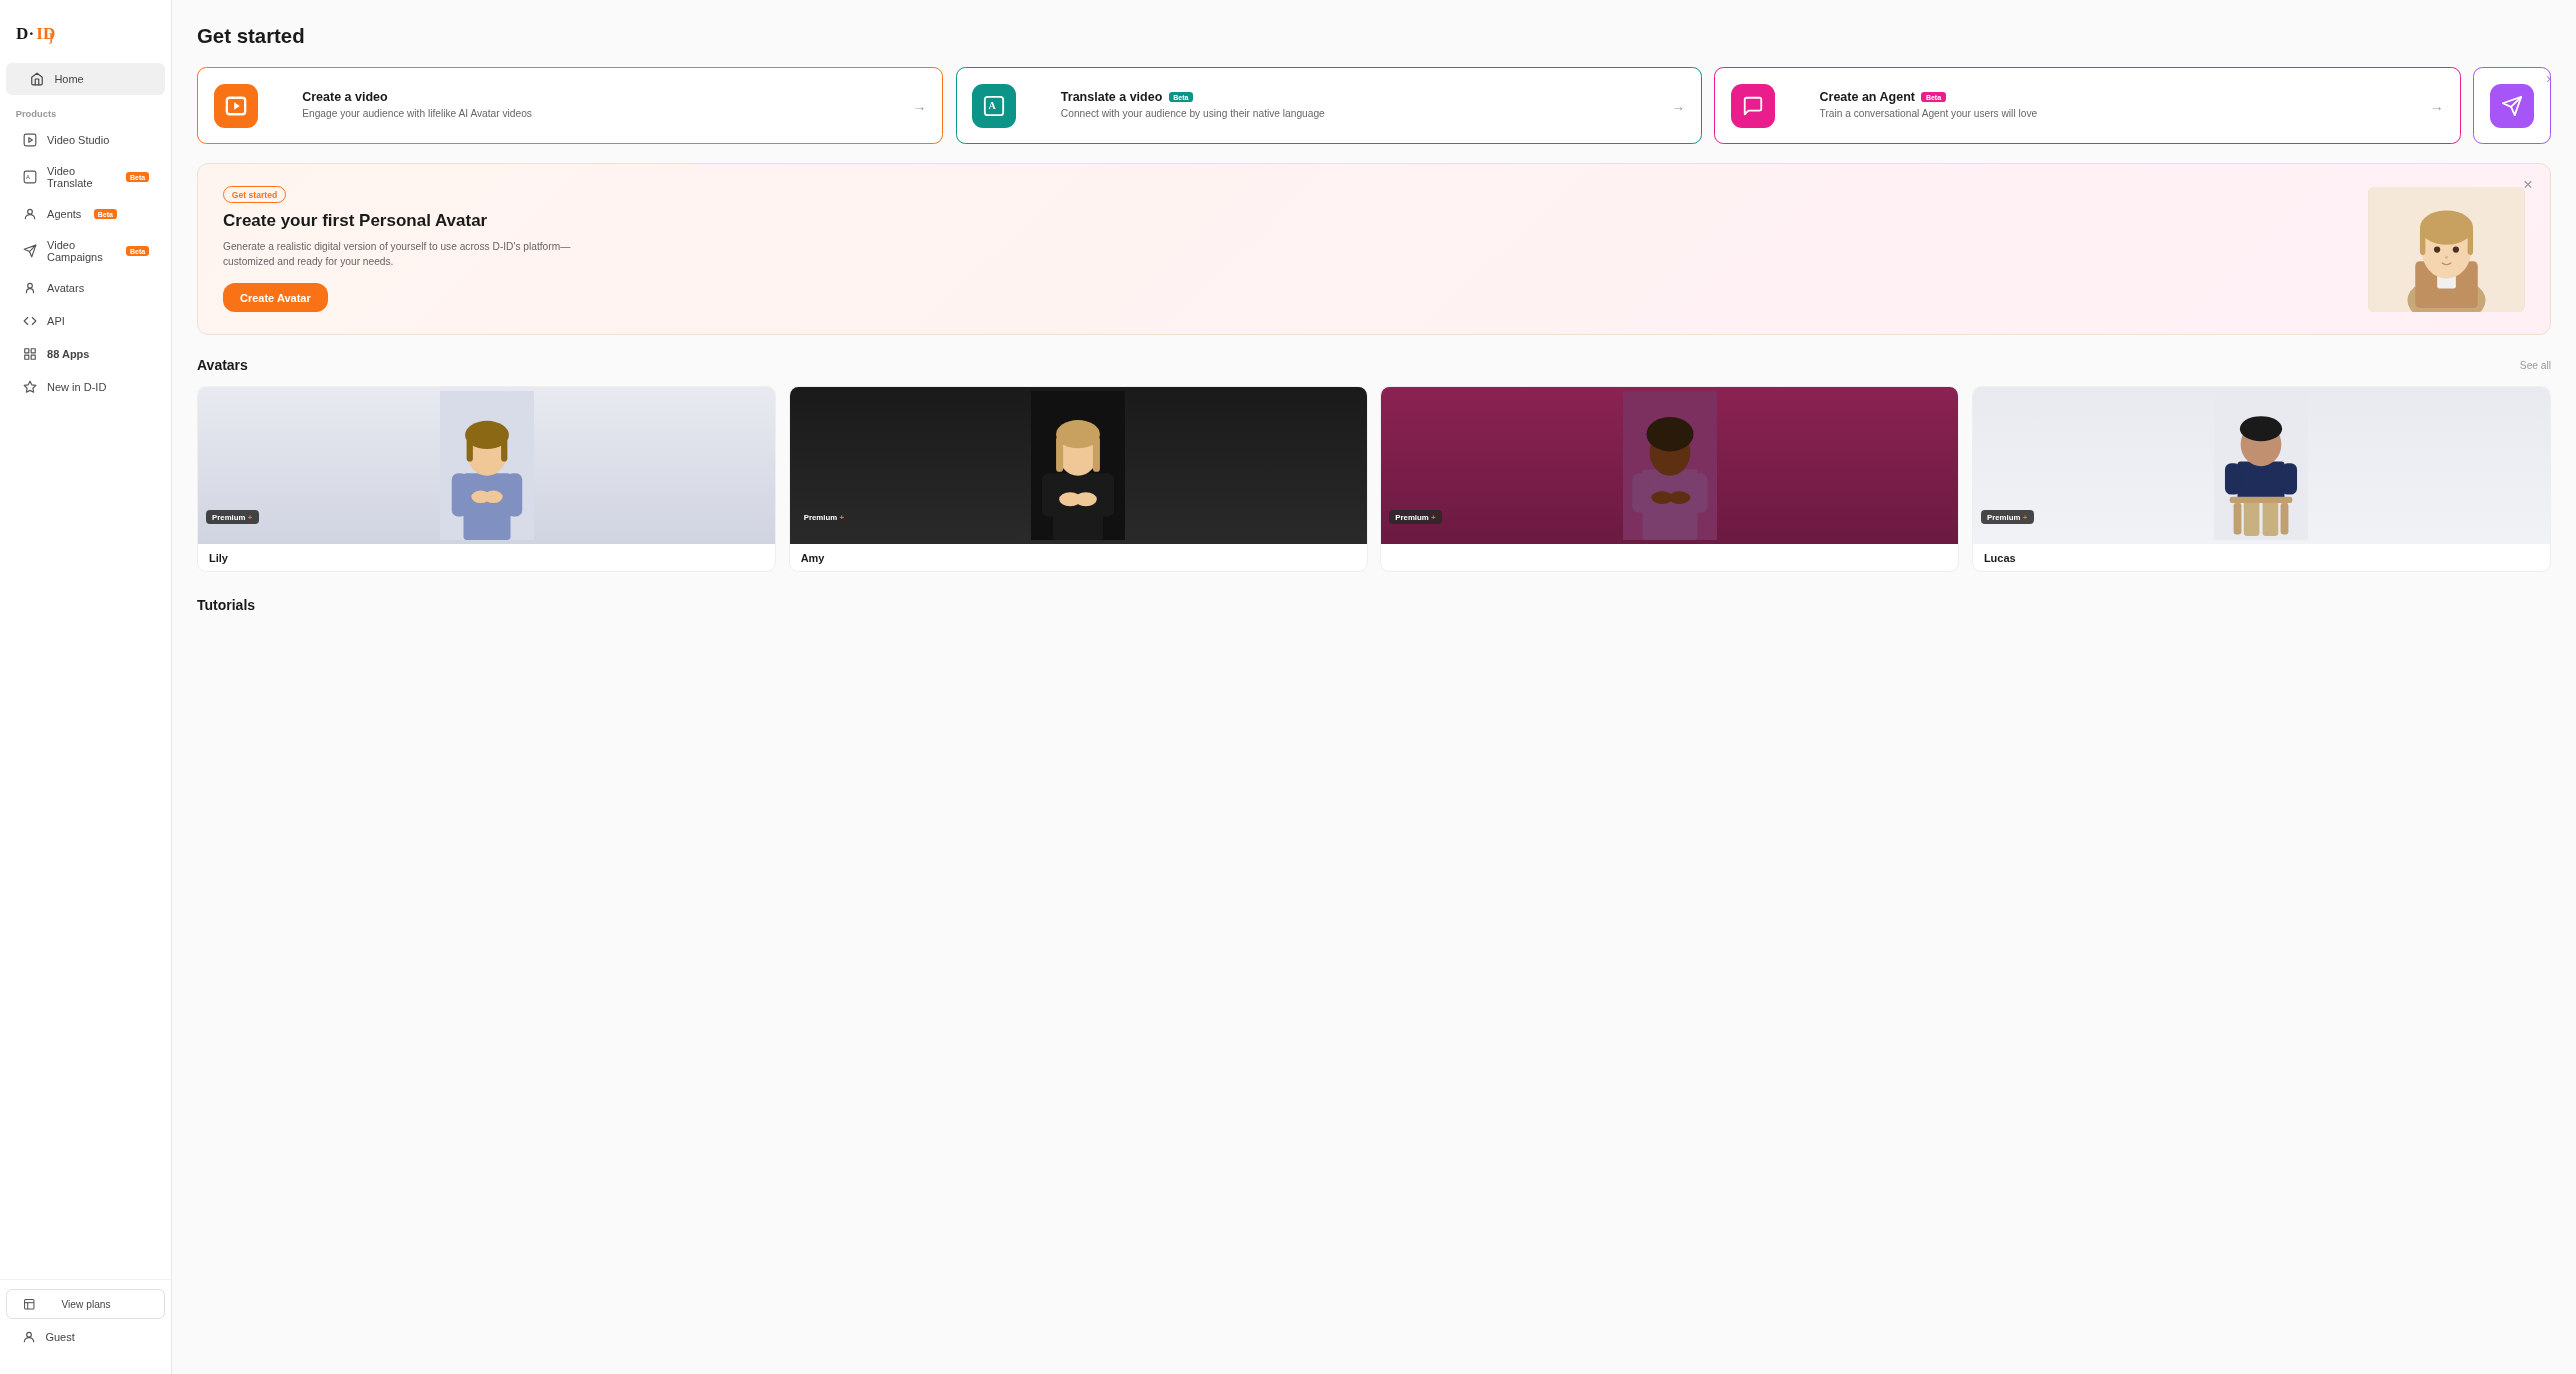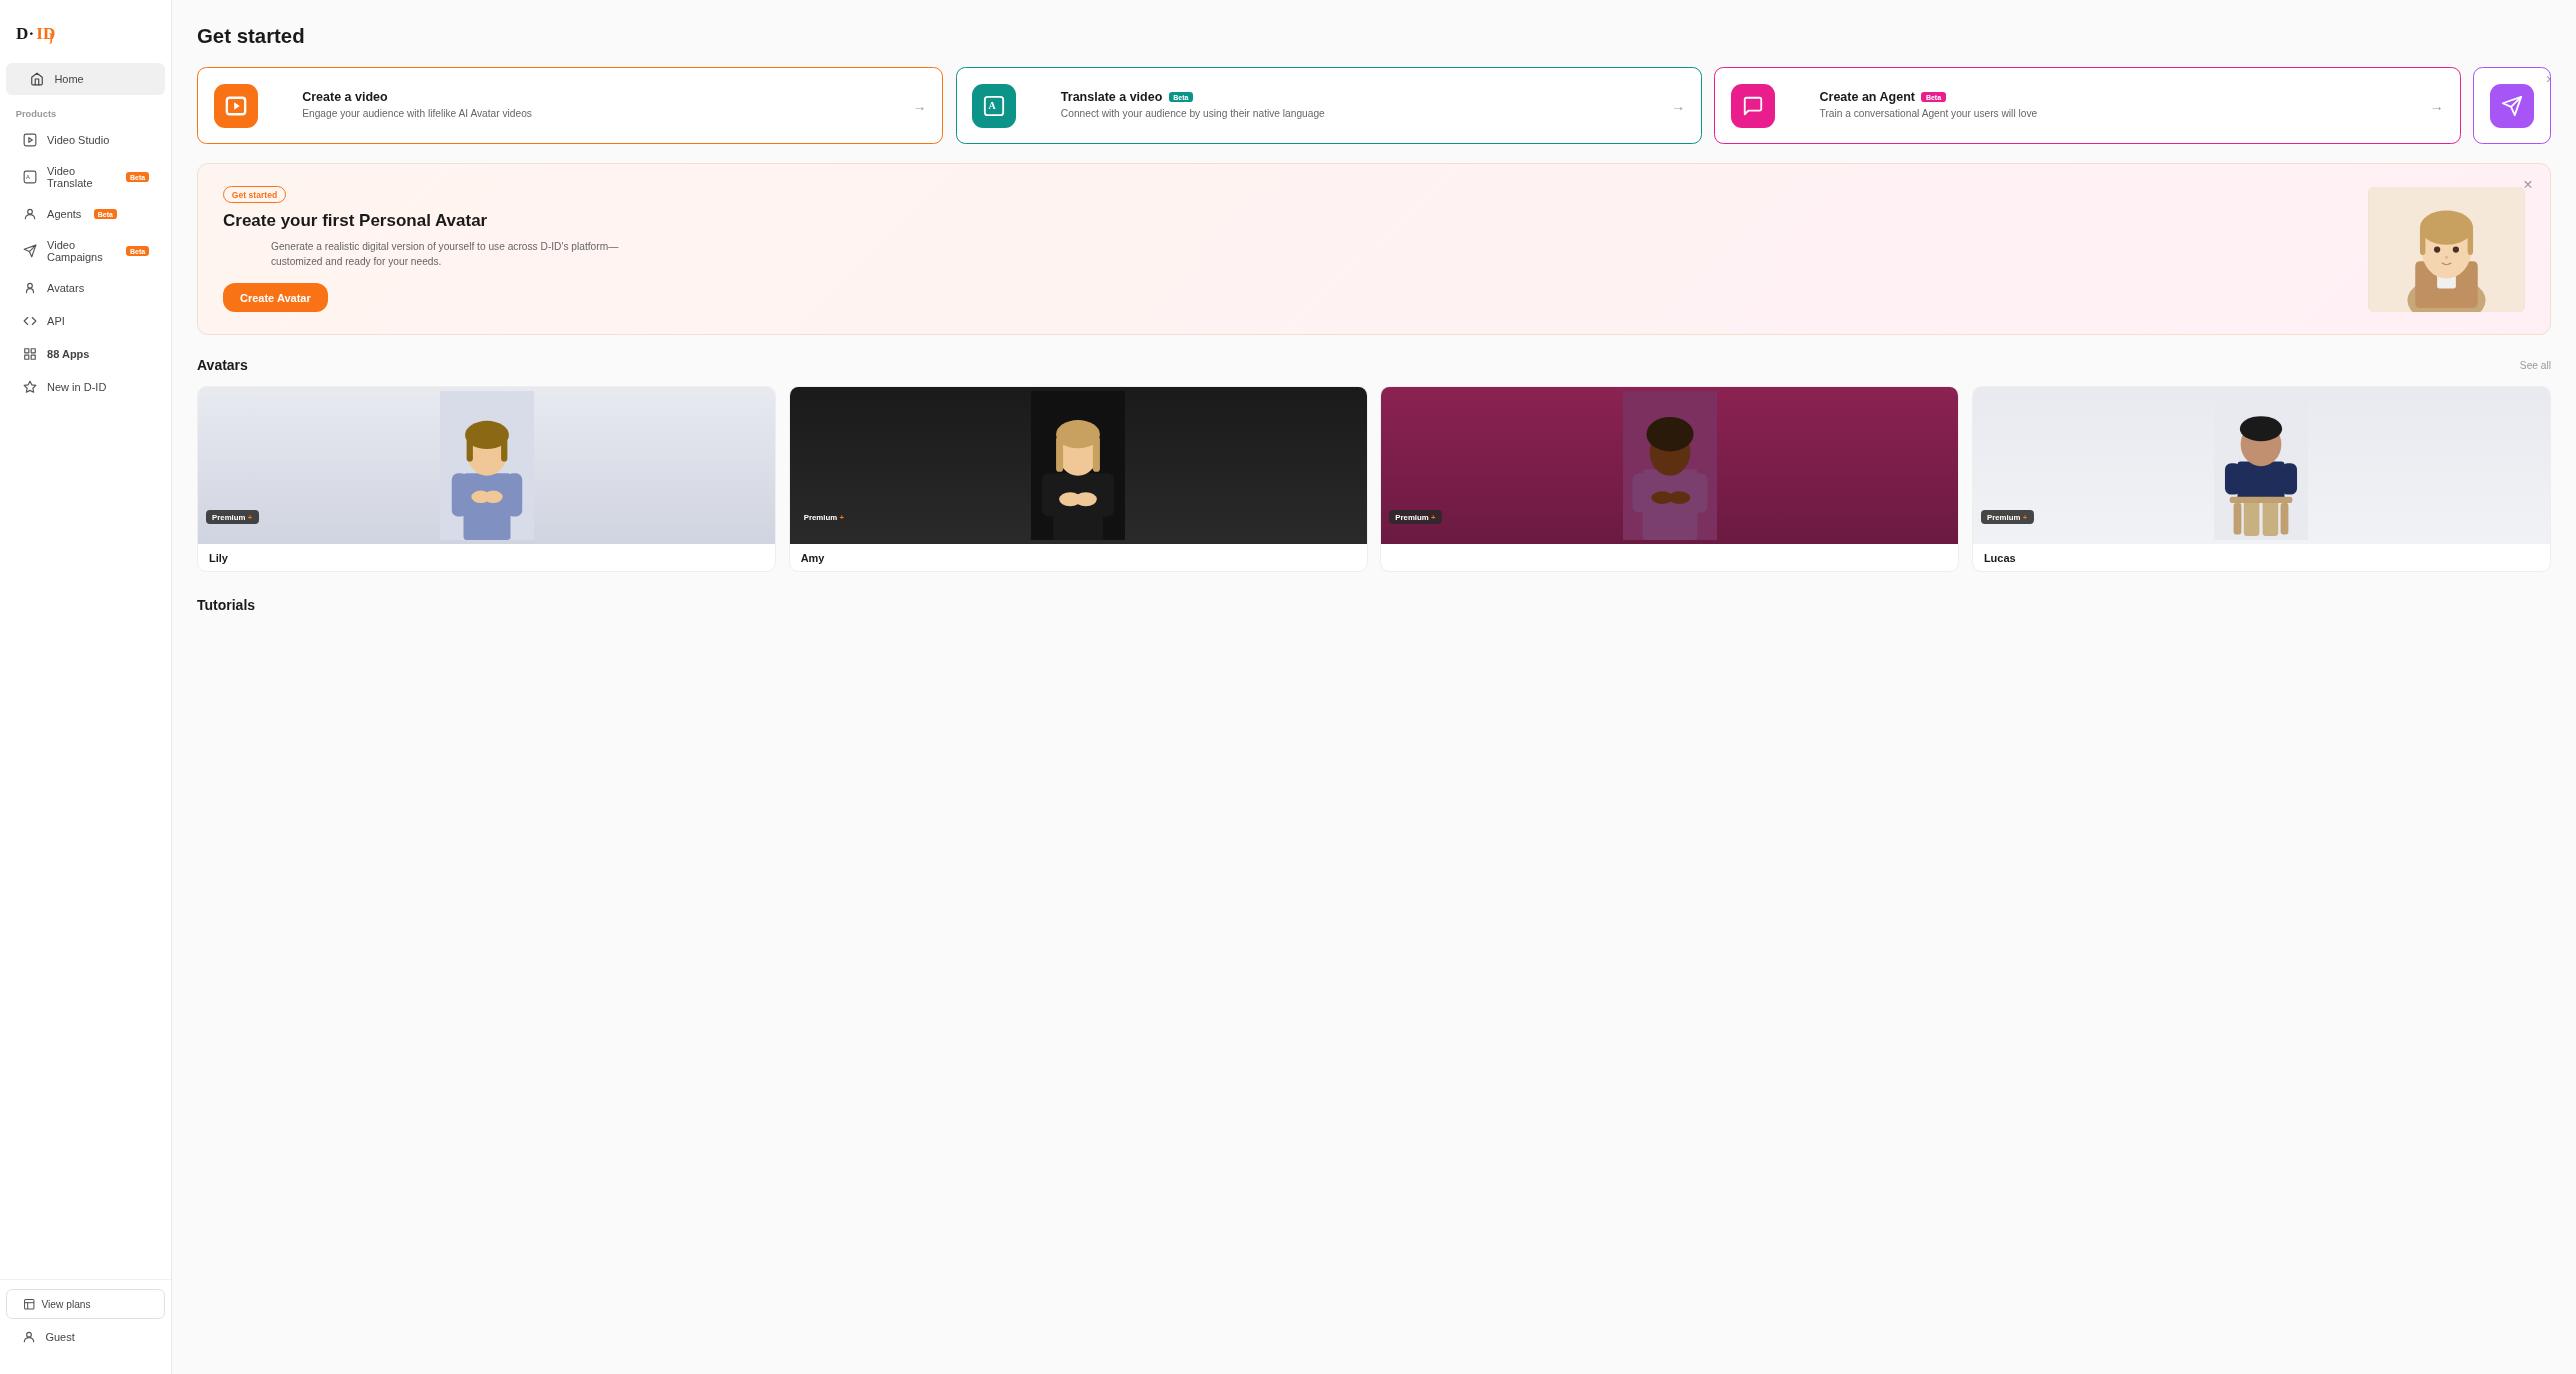--- a/index.html
+++ b/index.html
@@ -63,21 +63,21 @@
       margin-left: 3.1px;
     }
     .sidebar-bottom {
       margin-top: auto;
       padding: 9.4px 6.3px;
       border-top: 0.8px solid #f0f0f0;
     }
     .view-plans-btn {
       display: flex;
       align-items: center;
-      gap: 6px;
+      gap: 26px;
       padding: 7.8px 15.7px;
       border: 0.8px solid #e0e0e0;
       border-radius: 6.3px;
       cursor: pointer;
       font-size: 10.2px;
       font-weight: 500;
       color: #444;
       background: #fff;
       width: 100%;
       margin-bottom: 3.1px;
@@ -219,21 +219,20 @@
       font-weight: 700;
       color: #1a1a1a;
       margin-bottom: 7.8px;
     }
     .promo-desc {
       font-size: 10.2px;
       color: #666;
       margin-bottom: 14px;
       max-width: 391px;
       line-height: 1.5;
-      margin-left: 48px;
     }
     .promo-btn {
       background: #f97316;
       color: #fff;
       border: none;
       border-radius: 12px;
       padding: 8.6px 17px;
       font-size: 11px;
       font-weight: 600;
       cursor: pointer;

